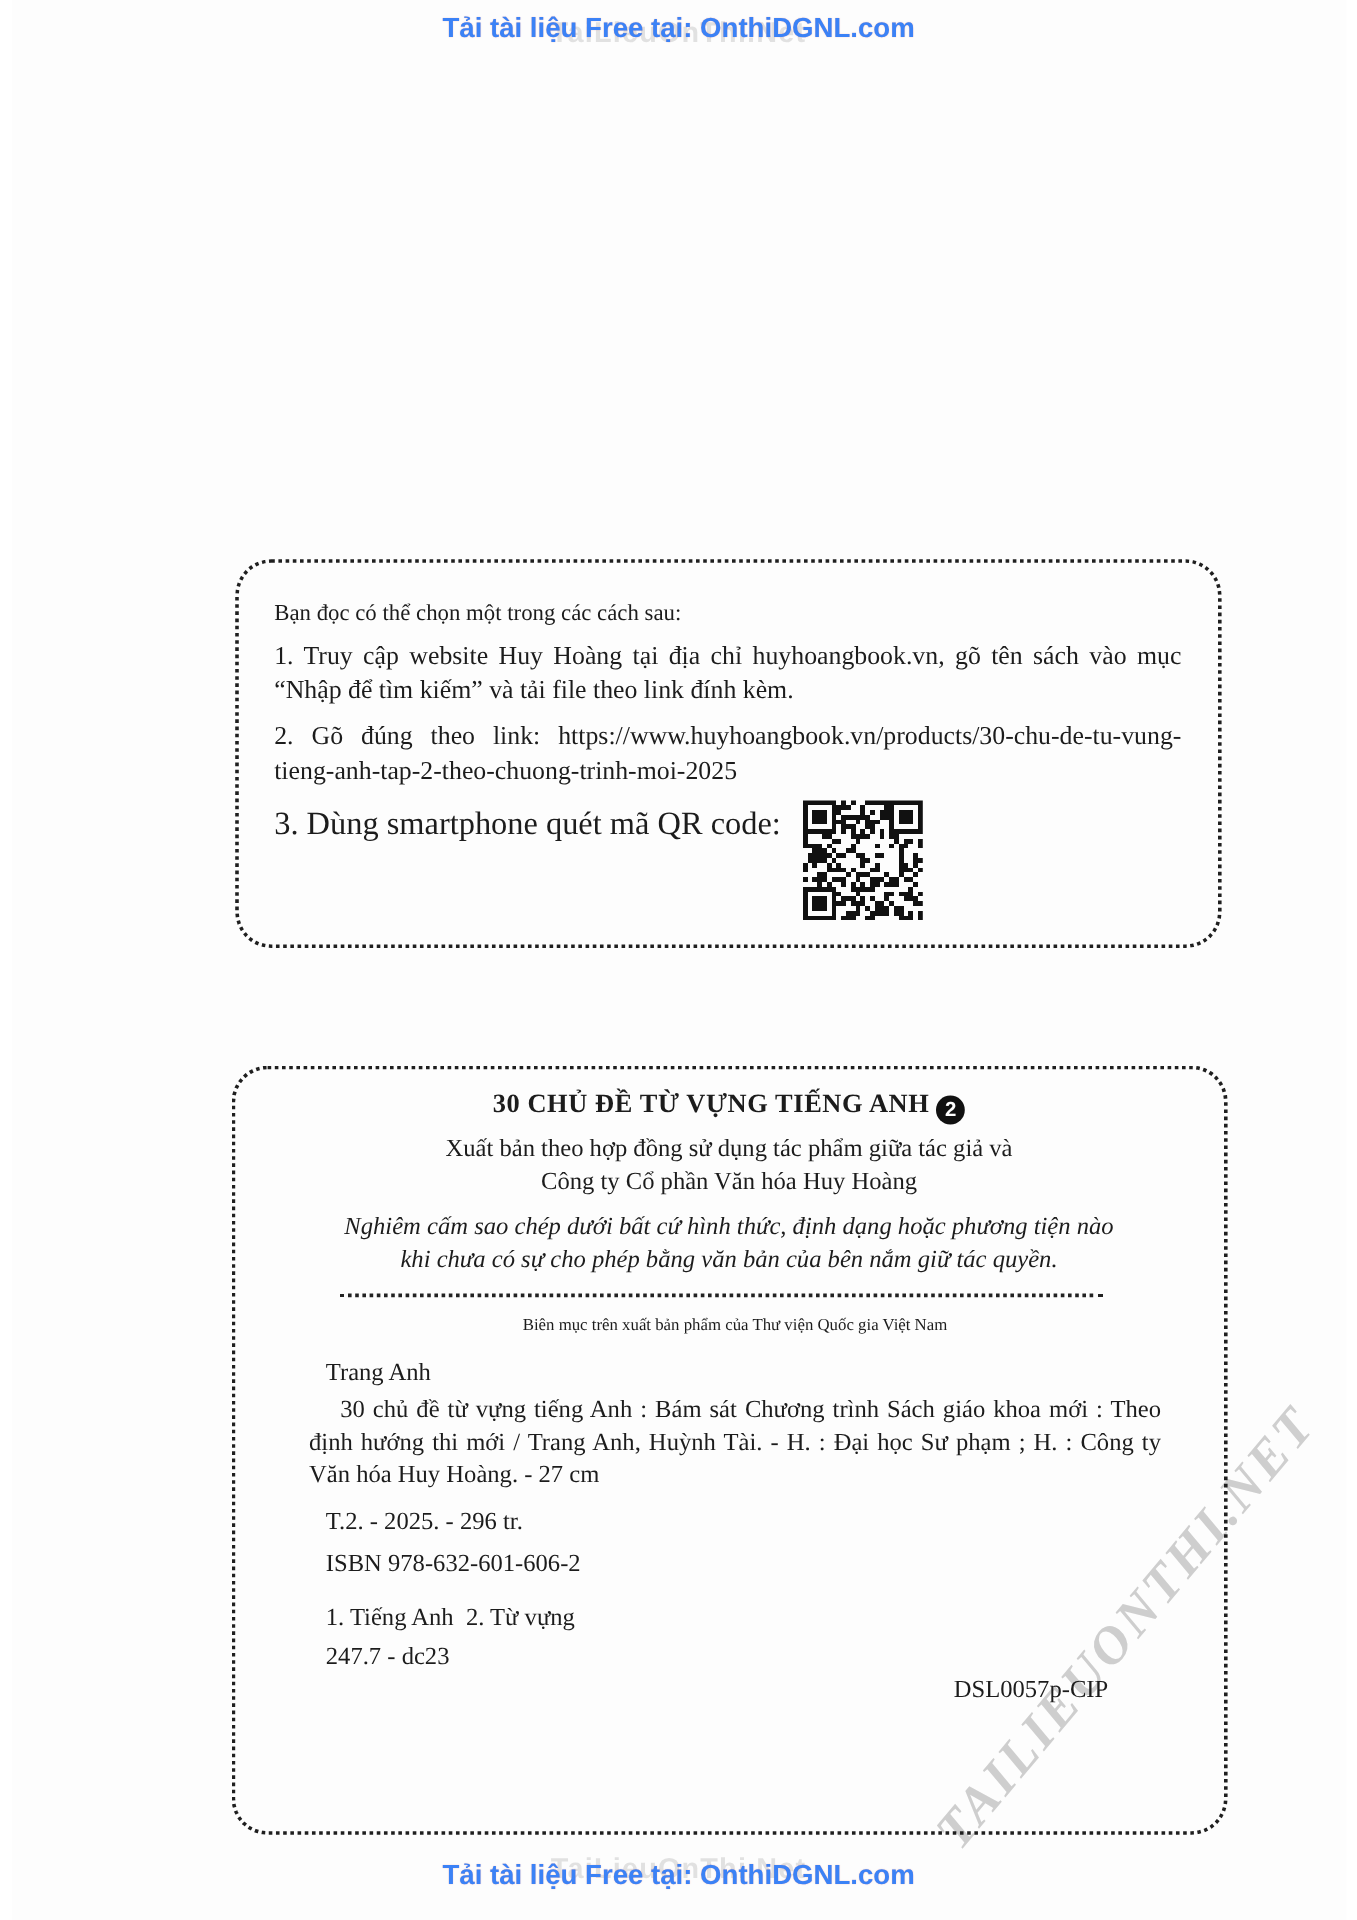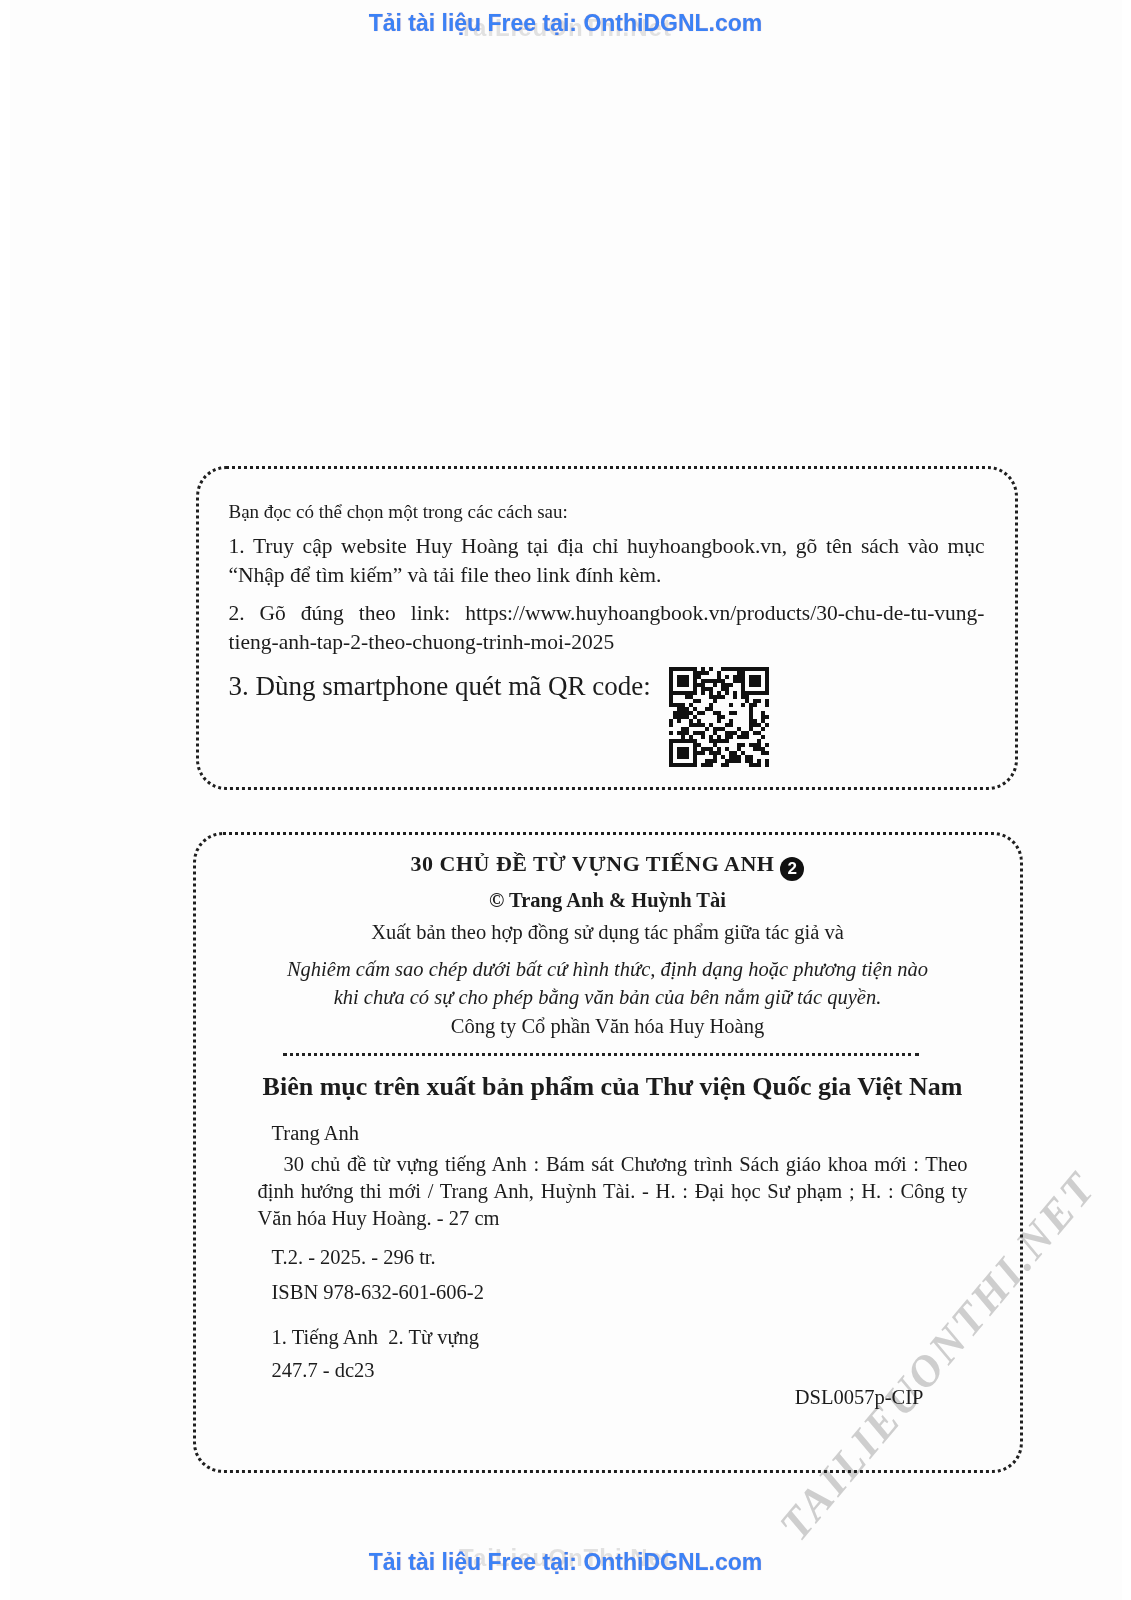--- a/index.html
+++ b/index.html
@@ -35,21 +35,21 @@
     font-size:44px; font-style:italic; font-weight:bold;
     color:#a9a9a9; opacity:.55; letter-spacing:3px; z-index:1;
     white-space:nowrap;
   }
   
   .dotted-box {
     position:absolute; border:3px dotted #1f1f1f; border-radius:30px;
     background:transparent; z-index:2;
   }
   #download-box { left:186px; top:466px; width:822px; height:324px; padding:14px 30px 8px 30px; }
-  #colophon-box { left:183px; top:832px; width:830px; height:641px; padding:16px 0 0 0; }
+  #colophon-box { left:183px; top:888px; width:830px; height:641px; padding:16px 0 0 0; }
   
   .dl-title { text-align:center; font-weight:bold; font-size:21.5px; margin-top:4px; }
   .dl-intro { font-size:19px; margin-top:18px; }
   .dl-step  { font-size:21.5px; line-height:29px; text-align:justify; margin-top:9px; }
   .dl-row   { display:flex; align-items:flex-start; margin-top:10px; }
   .dl-row .dl-step3-label { font-size:27px; padding-top:4px; }
   .qr-wrap  { margin-left:18px; line-height:0; }
   
   .center { text-align:center; }
   .co-title { font-weight:bold; font-size:22px; letter-spacing:.5px; }
@@ -64,21 +64,21 @@
   .co-notice { font-size:20.5px; font-style:italic; margin-top:10px; line-height:28px; }
   .logo-block { text-align:center; margin-top:12px; }
   .logo-caption {
     font-family:"Liberation Sans","DejaVu Sans",sans-serif;
     font-weight:bold; font-size:9px; letter-spacing:1px; margin-top:2px;
   }
   .divider {
     border-top:3px dotted #222; width:636px; margin:14px 0 0 87px; height:0;
   }
   .cip { padding:0 52px 0 62px; font-size:20.5px; }
-  .cip-heading { text-align:center; font-weight:bold; font-size:26px; margin-top:16px; }
+  .cip-heading { text-align:center; font-weight:normal; font-size:14px; margin-top:16px; }
   .cip-author { margin-top:20px; margin-left:14px; }
   .cip-desc { margin-top:6px; line-height:27px; text-align:justify; text-indent:26px; }
   .cip-volume { margin-top:14px; margin-left:14px; }
   .cip-isbn { margin-top:12px; margin-left:14px; }
   .cip-subjects { margin-top:22px; margin-left:14px; white-space:pre-wrap; }
   .cip-ddc { margin-top:10px; margin-left:14px; }
   .cip-code { text-align:right; padding-right:44px; margin-top:4px; }
 </style>
 </head>
 <body>
@@ -417,27 +417,26 @@
             <rect x="24" y="24" width="1" height="1" fill="#111"></rect>
           </svg>
       </span>
     </div>
   </div>
 
   <div id="colophon-box" class="dotted-box">
     <div class="center co-title">
       <span>30 CHỦ ĐỀ TỪ VỰNG TIẾNG ANH</span><span class="vol-badge">2</span>
     </div>
-    <div class="center co-copyright">© Trang Anh &amp; Huỳnh Tài</div>
     <div class="center co-license">Xuất bản theo hợp đồng sử dụng tác phẩm giữa tác giả và</div>
+    <div class="center co-license" style="margin-top:2px">Công ty Cổ phần Văn hóa Huy Hoàng</div>
     <div class="center co-notice">
       <span>Nghiêm cấm sao chép dưới bất cứ hình thức, định dạng hoặc phương tiện nào</span><br>
       <span>khi chưa có sự cho phép bằng văn bản của bên nắm giữ tác quyền.</span>
     </div>
-    <div class="center co-license" style="margin-top:2px">Công ty Cổ phần Văn hóa Huy Hoàng</div>
 
 
     <div class="divider"></div>
 
     <div class="cip">
       <div class="cip-heading">Biên mục trên xuất bản phẩm của Thư viện Quốc gia Việt Nam</div>
       <div class="cip-author">Trang Anh</div>
       <div class="cip-desc">30 chủ đề từ vựng tiếng Anh : Bám sát Chương trình Sách giáo khoa mới : Theo định hướng thi mới / Trang Anh, Huỳnh Tài. - H. : Đại học Sư phạm ; H. : Công ty Văn hóa Huy Hoàng. - 27 cm</div>
       <div class="cip-volume">T.2. - 2025. - 296 tr.</div>
       <div class="cip-isbn">ISBN 978-632-601-606-2</div>

